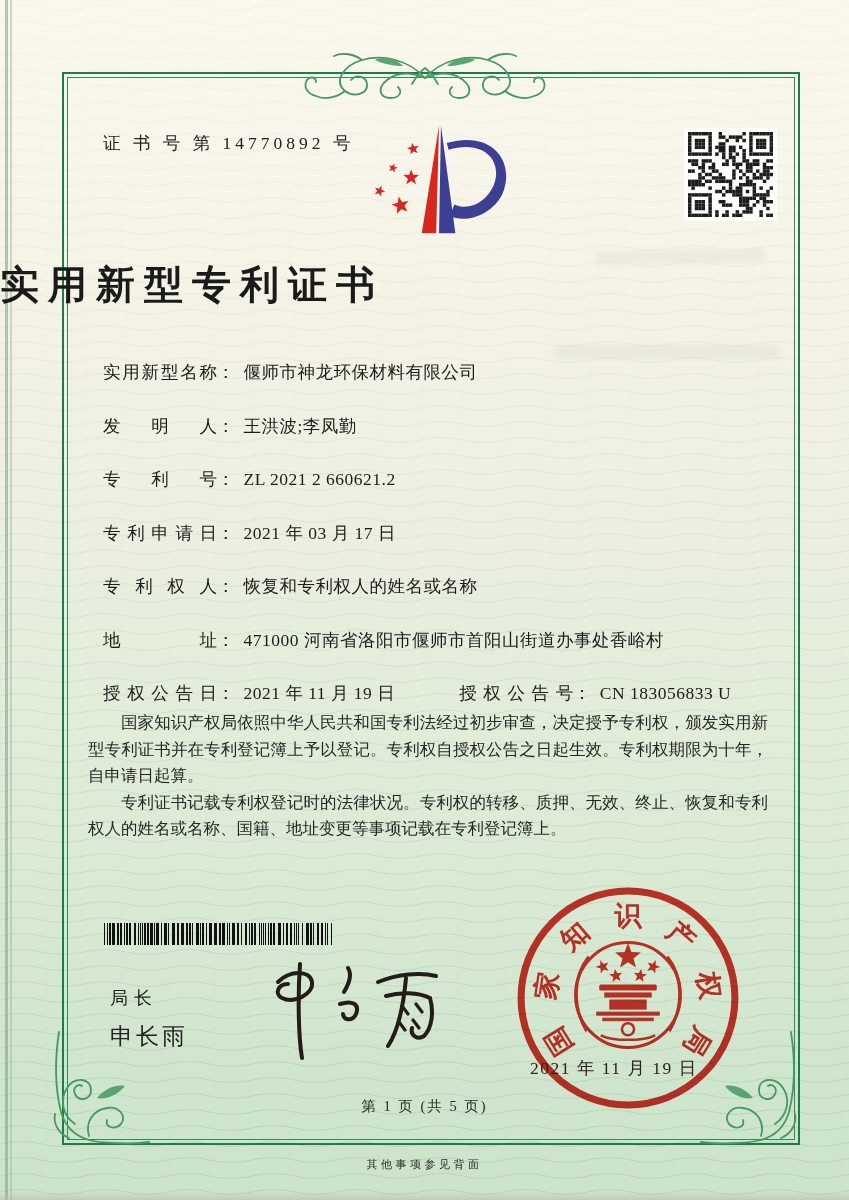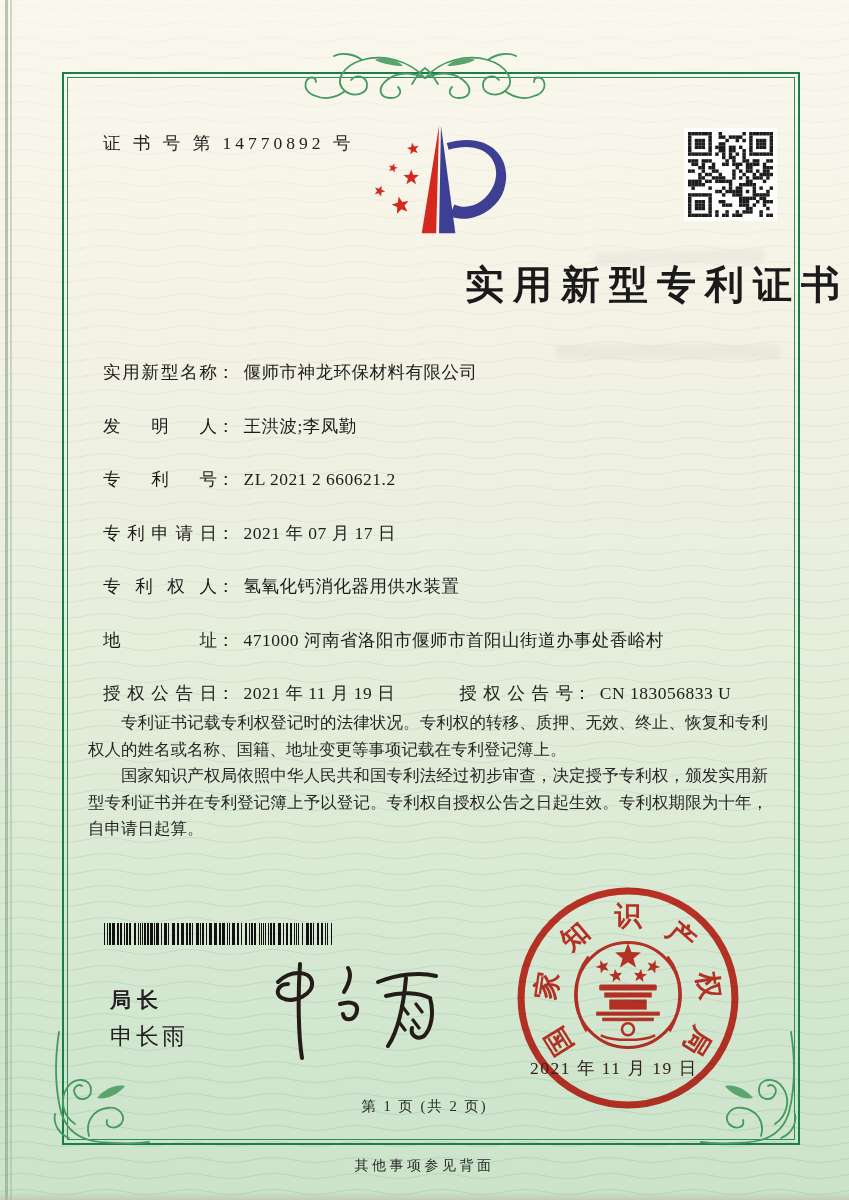--- a/index.html
+++ b/index.html
@@ -10,37 +10,37 @@
   }
   #bgwaves{position:absolute;left:0;top:0;width:849px;height:1200px;pointer-events:none;}
   .scan-edge-l1{position:absolute;left:5px;top:0;width:3px;height:1200px;background:#7d9a82;opacity:.55;}
   .scan-edge-l2{position:absolute;left:10px;top:0;width:2px;height:1200px;background:#9fb7a3;opacity:.5;}
   .scan-edge-b{position:absolute;left:0;bottom:0;width:849px;height:8px;background:linear-gradient(180deg,transparent,#b9b9ac);opacity:.55;}
   .frame-outer{position:absolute;left:62px;top:72px;width:734px;height:1069px;border:2.5px solid #1d7c4b;}
   .frame-inner{position:absolute;left:3px;top:3px;right:3px;bottom:3px;border:1px solid #2f8b57;}
   .cert-no{position:absolute;left:103px;top:131px;font-size:17.5px;letter-spacing:4px;color:#222;}
   .logo{position:absolute;left:356px;top:120px;width:168px;height:120px;}
   .qr{position:absolute;left:684px;top:128px;width:93px;height:93px;background:#fdfdfb;padding:4px;box-sizing:border-box;}
-  .title{position:absolute;left:0;top:258px;width:849px;text-align:right;font-size:39px;font-weight:bold;letter-spacing:9px;color:#1a1a1a;}
+  .title{position:absolute;left:0;top:258px;width:849px;text-align:left;font-size:39px;font-weight:bold;letter-spacing:9px;color:#1a1a1a;}
   .fields{position:absolute;left:103px;top:360px;width:672px;font-size:17.5px;color:#1c1c1c;}
   .frow{height:24px;margin-bottom:29.5px;white-space:nowrap;}
   .flabel{display:inline-flex;width:114px;justify-content:space-between;vertical-align:top;}
   .fcolon{margin-right:9px;}
   .fval{letter-spacing:.5px;}
   .pair2{margin-left:64px;}
   .paras{position:absolute;left:88px;top:710px;width:680px;font-size:16.5px;line-height:26.5px;color:#262626;text-align:justify;}
   .paras p{margin:0;text-indent:2em;}
   .barcode{position:absolute;left:104px;top:923px;width:232px;height:22px;}
-  .signer-title{position:absolute;left:110px;top:986px;font-size:21px;letter-spacing:6px;color:#222;font-weight:bold;}
+  .signer-title{position:absolute;left:110px;top:986px;font-size:18px;letter-spacing:6px;color:#222;}
   .signer-name{position:absolute;left:110px;top:1021px;font-size:23px;letter-spacing:3px;color:#222;}
   .signature{position:absolute;left:248px;top:948px;width:212px;height:118px;}
   .seal{position:absolute;left:512px;top:882px;width:232px;height:232px;mix-blend-mode:multiply;opacity:.94;}
   .seal-date{position:absolute;left:530px;top:1056px;font-size:17.5px;letter-spacing:1.5px;color:#33211c;}
   .page-num{position:absolute;left:0;top:1097px;width:849px;text-align:center;font-size:14.5px;letter-spacing:2px;color:#2a2a2a;}
-  .back-note{position:absolute;left:0;top:1157px;width:849px;text-align:center;font-size:14px;letter-spacing:3.5px;color:#2a2a2a;}
+  .back-note{position:absolute;left:0;top:1157px;width:849px;text-align:center;font-size:11px;letter-spacing:3.5px;color:#2a2a2a;}
   .ghost{position:absolute;background:rgba(100,100,118,.055);filter:blur(2px);border-radius:3px;}
   .flourish{position:absolute;pointer-events:none;}
 </style>
 </head>
 <body>
 
 <div class="sheet">
 
   <svg id="bgwaves" viewBox="0 0 849 1200">
       <path d="M0,8 q21,-5 42,0 q21,5 42,0 q21,-5 42,0 q21,5 42,0 q21,-5 42,0 q21,5 42,0 q21,-5 42,0 q21,5 42,0 q21,-5 42,0 q21,5 42,0 q21,-5 42,0 q21,5 42,0 q21,-5 42,0 q21,5 42,0 q21,-5 42,0 q21,5 42,0 q21,-5 42,0 q21,5 42,0 q21,-5 42,0 q21,5 42,0 q21,-5 42,0" fill="none" stroke="#7cbd8c" stroke-width="0.8" opacity="0.07"></path>
@@ -506,29 +506,29 @@
           <span>号</span>
         </span><span class="fcolon">：</span><span class="fval">ZL 2021 2 660621.2</span>
     </div>
     <div class="frow">
       <span class="flabel">
           <span>专</span>
           <span>利</span>
           <span>申</span>
           <span>请</span>
           <span>日</span>
-        </span><span class="fcolon">：</span><span class="fval">2021 年 07 月 17 日</span>
+        </span><span class="fcolon">：</span><span class="fval">2021 年 03 月 17 日</span>
     </div>
     <div class="frow">
       <span class="flabel">
           <span>专</span>
           <span>利</span>
           <span>权</span>
           <span>人</span>
-        </span><span class="fcolon">：</span><span class="fval">氢氧化钙消化器用供水装置</span>
+        </span><span class="fcolon">：</span><span class="fval">恢复和专利权人的姓名或名称</span>
     </div>
     <div class="frow">
       <span class="flabel">
           <span>地</span>
           <span>址</span>
         </span><span class="fcolon">：</span><span class="fval">471000 河南省洛阳市偃师市首阳山街道办事处香峪村</span>
     </div>
     <div class="frow">
       <span class="flabel">
           <span>授</span>
@@ -540,22 +540,22 @@
           <span>授</span>
           <span>权</span>
           <span>公</span>
           <span>告</span>
           <span>号</span>
         </span><span class="fcolon">：</span><span class="fval">CN 183056833 U</span>
     </div>
   </div>
 
   <div class="paras">
+    <p>国家知识产权局依照中华人民共和国专利法经过初步审查，决定授予专利权，颁发实用新型专利证书并在专利登记簿上予以登记。专利权自授权公告之日起生效。专利权期限为十年，自申请日起算。</p>
     <p>专利证书记载专利权登记时的法律状况。专利权的转移、质押、无效、终止、恢复和专利权人的姓名或名称、国籍、地址变更等事项记载在专利登记簿上。</p>
-    <p>国家知识产权局依照中华人民共和国专利法经过初步审查，决定授予专利权，颁发实用新型专利证书并在专利登记簿上予以登记。专利权自授权公告之日起生效。专利权期限为十年，自申请日起算。</p>
   </div>
 
   <svg class="barcode" id="barcodesvg" viewBox="0 0 232 22">
       <rect x="0" y="0" width="1" height="22" fill="#111111"></rect>
       <rect x="3" y="0" width="1" height="22" fill="#111111"></rect>
       <rect x="5" y="0" width="2" height="22" fill="#111111"></rect>
       <rect x="8" y="0" width="3" height="22" fill="#111111"></rect>
       <rect x="13" y="0" width="2" height="22" fill="#111111"></rect>
       <rect x="16" y="0" width="2" height="22" fill="#111111"></rect>
       <rect x="20" y="0" width="1" height="22" fill="#111111"></rect>
@@ -661,16 +661,16 @@
       <rect x="84" y="129" width="62" height="3"></rect>
       <rect x="90" y="135" width="50" height="2.5"></rect>
       <circle cx="115" cy="146" r="6" fill="none" stroke-width="2.5"></circle>
       <path d="M88,152 C100,158 130,158 142,152" fill="none" stroke-width="2.5"></path>
       <path d="M74,148 C60,124 60,94 76,74" fill="none" stroke-width="3"></path>
       <path d="M156,148 C170,124 170,94 154,74" fill="none" stroke-width="3"></path>
     </g>
   </svg>
   <div class="seal-date">2021 年 11 月 19 日</div>
 
-  <div class="page-num">第 1 页 (共 2 页)</div>
+  <div class="page-num">第 1 页 (共 5 页)</div>
   <div class="back-note">其他事项参见背面</div>
 
 </div>
 
 </body></html>

